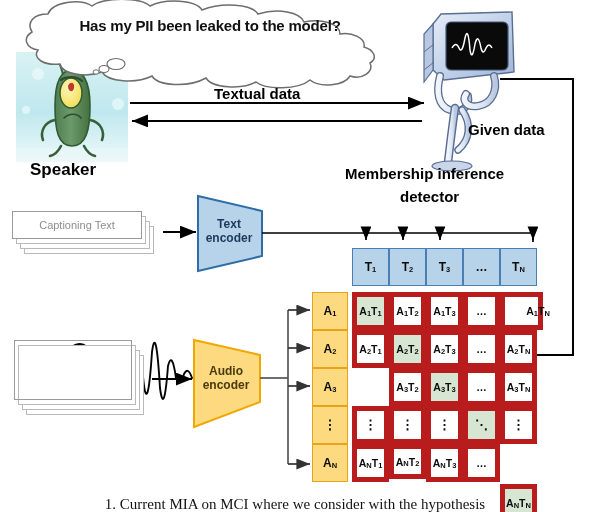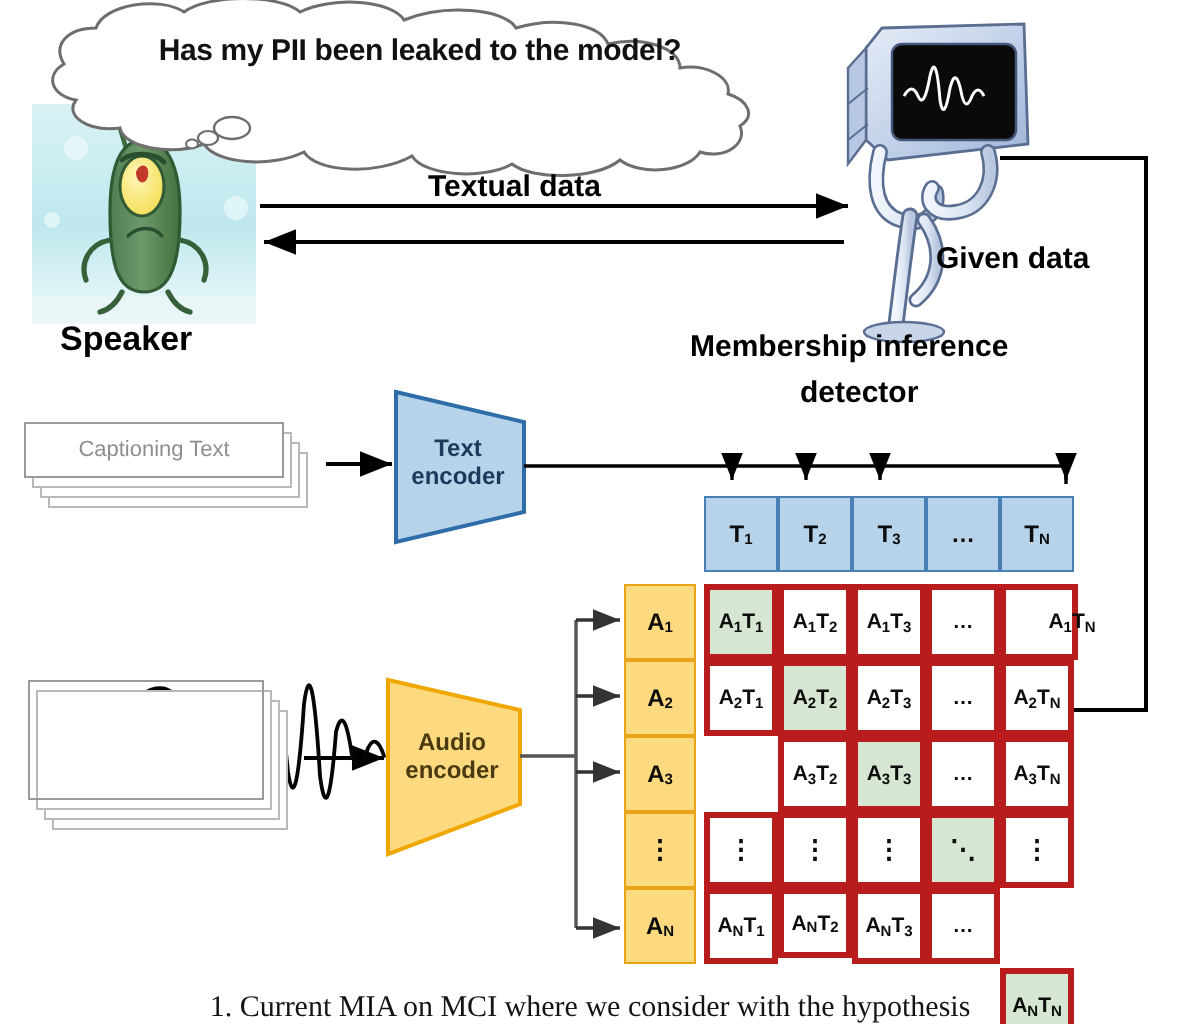--- a/index.html
+++ b/index.html
@@ -59,21 +59,21 @@
     font-size:12px;font-weight:bold;color:#0c0c0c;
   }
   .abox{
     position:absolute;box-sizing:border-box;
     background:#fdd97f;border:1px solid #e8a317;
     display:flex;align-items:center;justify-content:center;
     font-size:12px;font-weight:bold;color:#0c0c0c;
   }
   .mcell{
     position:absolute;box-sizing:border-box;
-    background:#ffffff;border:3px solid #b91c1c;
+    background:#ffffff;border:5px solid #b91c1c;
     display:flex;align-items:center;justify-content:center;
     font-size:10.5px;font-weight:bold;color:#0c0c0c;
   }
   .mcell.diag{background:#d6e6d2;}
   .sub{font-size:7.5px;vertical-align:baseline;position:relative;top:2px;}
   .vdots{font-size:13px;font-weight:bold;letter-spacing:0;line-height:0.7;}
 
   .caption{
     position:absolute;left:0;top:496px;width:590px;
     text-align:center;font-family:"Liberation Serif", serif;

